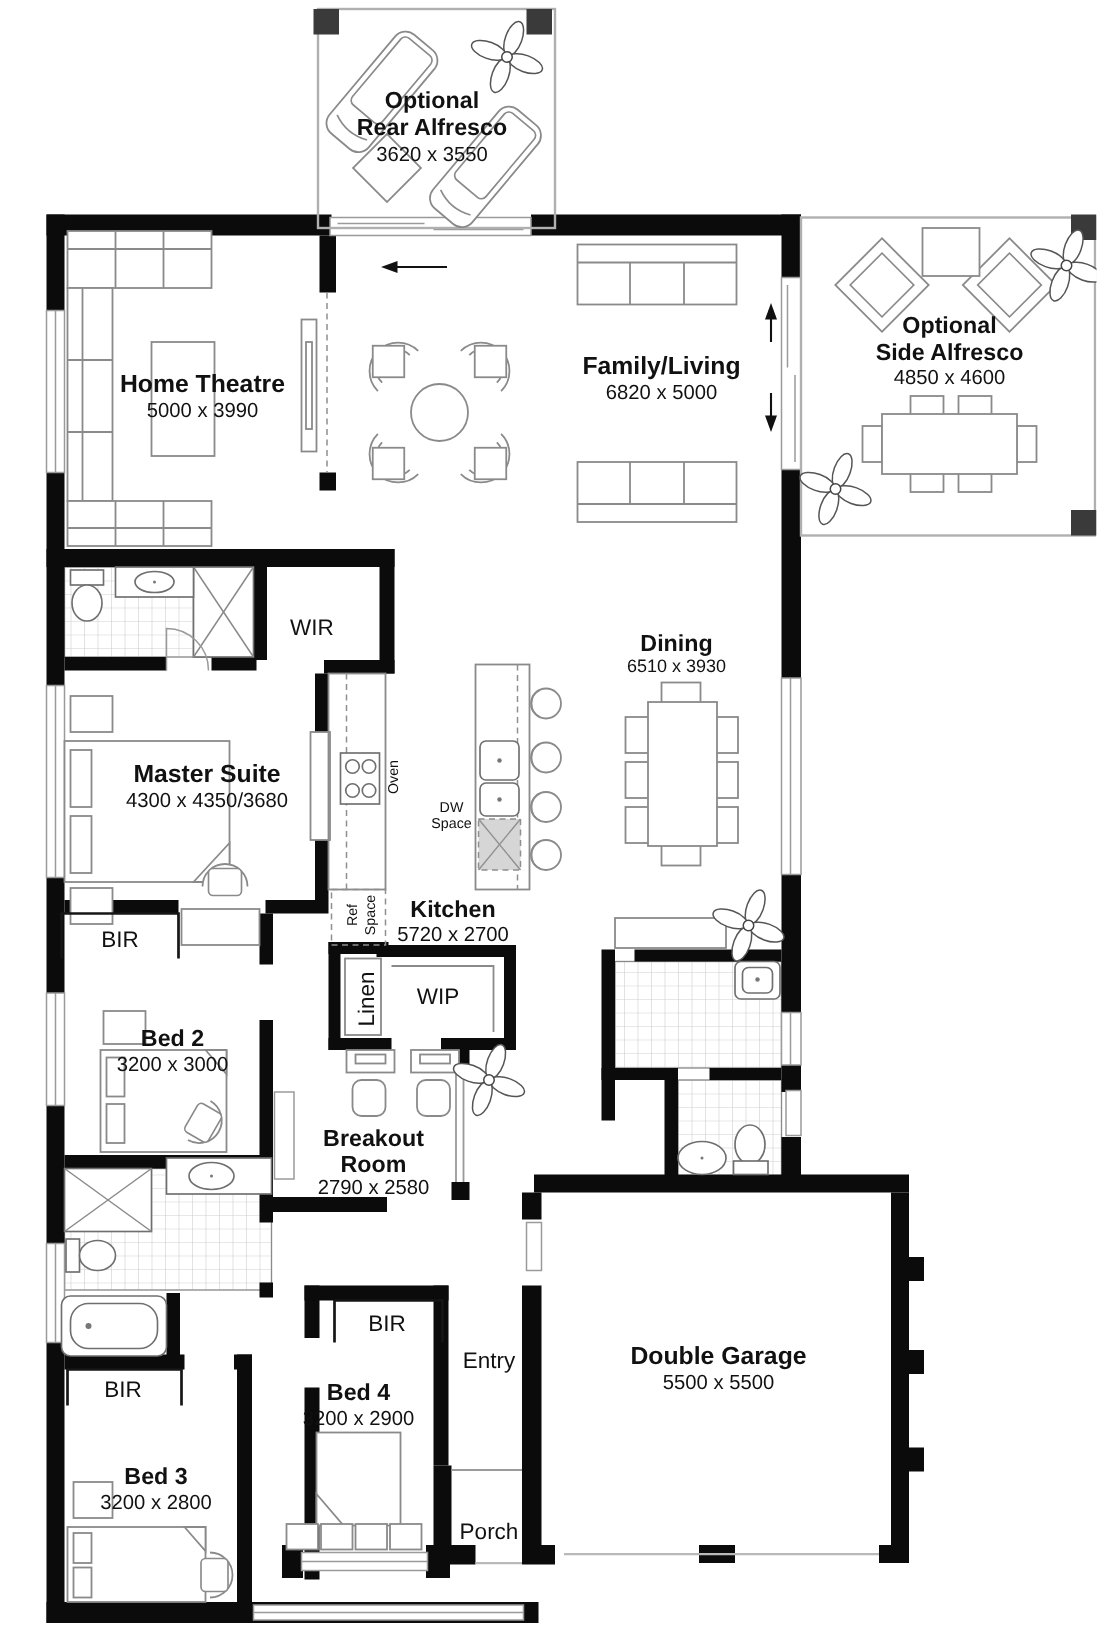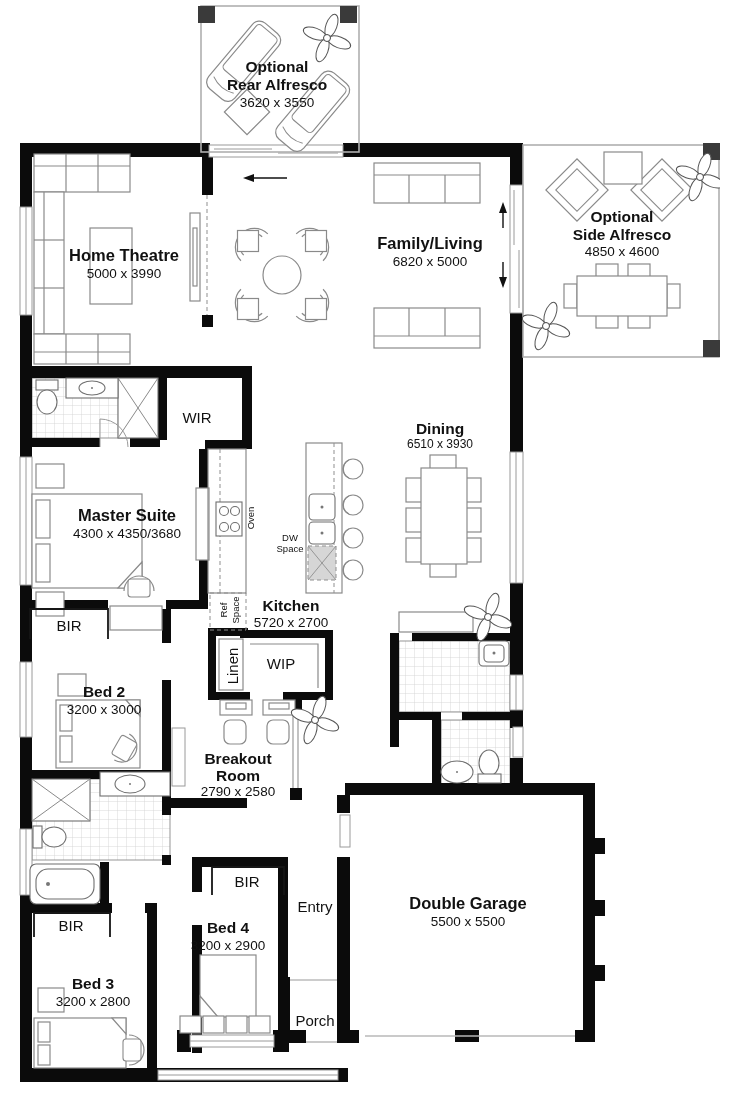--- a/index.html
+++ b/index.html
@@ -1,16 +1,16 @@
 <!DOCTYPE html>
 <html><head>
 <meta charset="utf-8">
 <style>
   html,body{margin:0;padding:0;background:#ffffff;}
-  .page{width:720px;height:1095px;position:relative;background:#fff;overflow:hidden;}
+  .page{width:720px;height:1095px;position:relative;background:#fff;overflow:hidden;margin-left:11px;}
   svg{display:block;}
   .w{fill:#0b0b0b;stroke:none;}
   .post{fill:#3a3a3a;}
   .f{fill:#ffffff;stroke:#8a8a8a;stroke-width:1.2;}
   .f2{fill:none;stroke:#8a8a8a;stroke-width:1.2;}
   .fx{fill:#ffffff;stroke:#6f6f6f;stroke-width:1.1;}
   .tw{fill:none;stroke:#161616;stroke-width:1.8;}
   .win{fill:#ffffff;stroke:#9a9a9a;stroke-width:1;}
   .winl{stroke:#9a9a9a;stroke-width:1;}
   .dash{fill:none;stroke:#8f8f8f;stroke-width:1;stroke-dasharray:4 3;}

